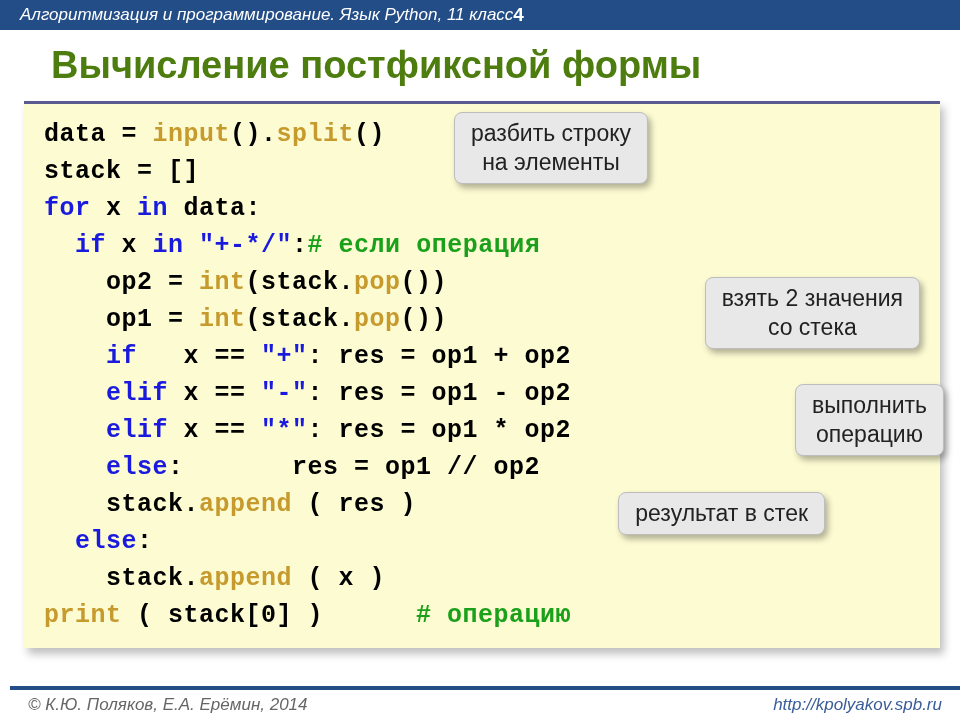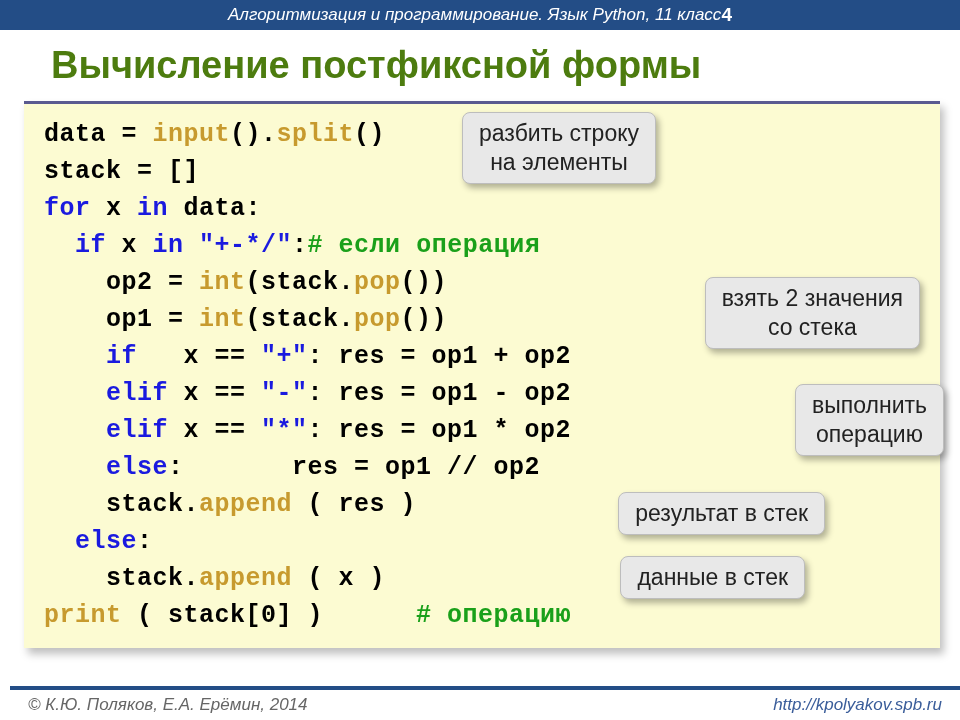--- a/index.html
+++ b/index.html
@@ -11,21 +11,21 @@
     background: #fff;
     position: relative;
     overflow: hidden;
   }
   .header {
     background: #234d86;
     color: #fff;
     height: 30px;
     display: flex;
     align-items: center;
-    justify-content: center;
+    justify-content: flex-start;
     padding: 0 20px;
     font-size: 17px;
     font-style: italic;
   }
   .header .pg {
     font-weight: bold;
     font-style: normal;
     font-size: 19px;
   }
   .title {
@@ -103,23 +103,22 @@
 <span>    op1 = </span><span class="fn">int</span><span>(stack.</span><span class="fn">pop</span><span>())</span>
 <span>    </span><span class="kw">if</span><span>   x == </span><span class="str">"+"</span><span>: res = op1 + op2</span>
 <span>    </span><span class="kw">elif</span><span> x == </span><span class="str">"-"</span><span>: res = op1 - op2</span>
 <span>    </span><span class="kw">elif</span><span> x == </span><span class="str">"*"</span><span>: res = op1 * op2</span>
 <span>    </span><span class="kw">else</span><span>:       res = op1 // op2</span>
 <span>    stack.</span><span class="fn">append</span><span> ( res )</span>
 <span>  </span><span class="kw">else</span><span>:</span>
 <span>    stack.</span><span class="fn">append</span><span> ( x )</span>
 <span class="fn">print</span><span> ( stack[0] )      </span><span class="cmt"># операцию</span></div>
 
-  <div class="callout" style="right:284px; top:8px;">разбить строку<br>на элементы</div>
+  <div class="callout" style="right:292px; top:8px;">разбить строку<br>на элементы</div>
   <div class="callout" style="right:20px; top:173px;">взять 2 значения<br>со стека</div>
   <div class="callout" style="right:115px; top:388px;">результат в стек</div>
   <div class="callout" style="right:-4px; top:280px;">выполнить<br>операцию</div>
-  <div class="callout" style="right:135px; top:452px;">данные в стек</div>
 </div>
 
 <div class="footer">
   <span>© К.Ю. Поляков, Е.А. Ерёмин, 2014</span>
   <span class="link">http://kpolyakov.spb.ru</span>
 </div>
 
 </body></html>

